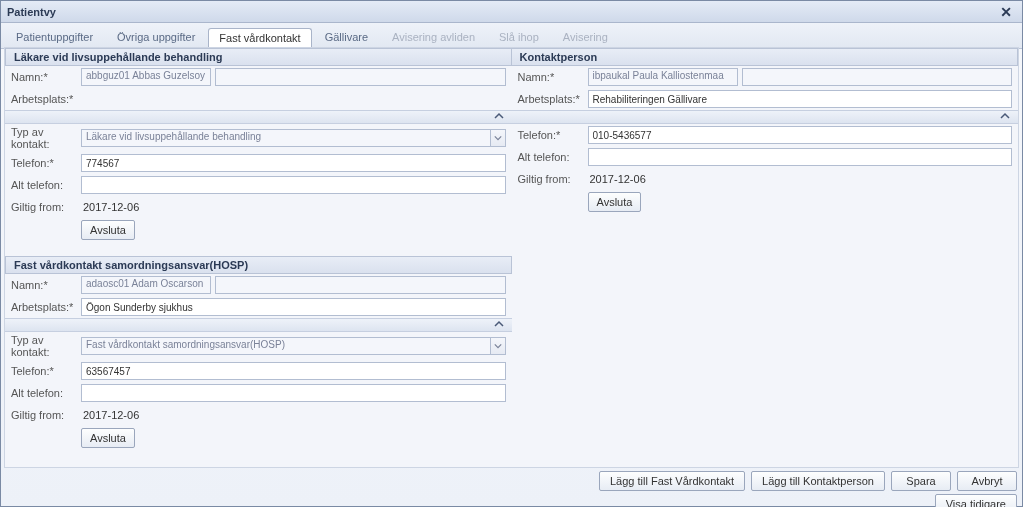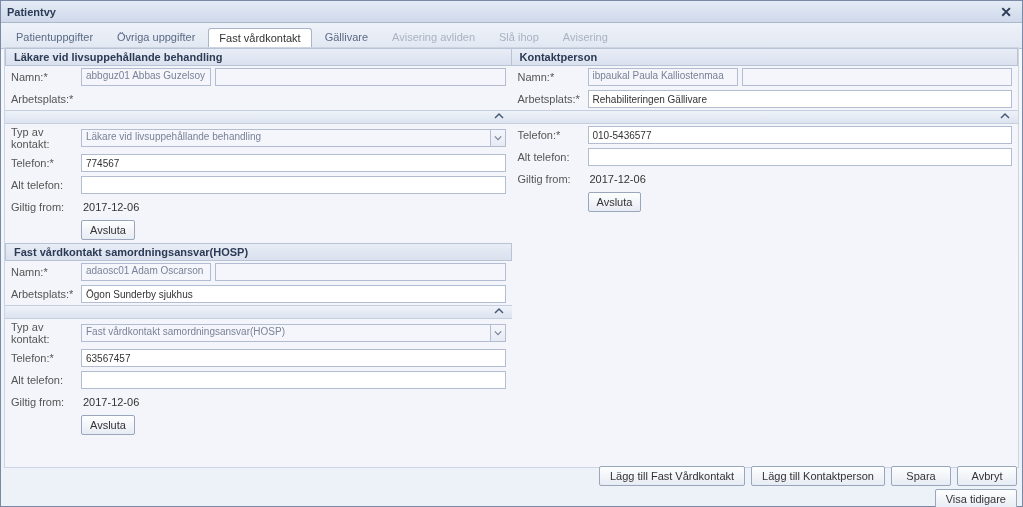--- a/index.html
+++ b/index.html
@@ -28,22 +28,22 @@
   .name-input { width:130px; }
   .name-trail { flex:1; margin-left:4px; background:#f4f6fb; }
   .dropdown { display:flex; align-items:center; flex:1; }
   .dropdown .pseudo-input { flex:1; border-right:none; background:#f4f6fb; color:#7a8298; }
   .dropdown .dd-btn { width:16px; height:18px; border:1px solid #b2bdd1; background:linear-gradient(#f4f6fb,#e6eaf3); display:flex; align-items:center; justify-content:center; cursor:pointer; }
   .dd-btn svg { width:8px; height:8px; }
   .collapse-bar { height:14px; background:linear-gradient(#eef2f9,#dde4f0); border:1px solid #c6cfe0; border-left:none; border-right:none; display:flex; justify-content:flex-end; align-items:center; padding:0 8px; cursor:pointer; }
   .collapse-bar svg { width:10px; height:10px; }
   .val-text { color:#333; padding-left:2px; }
   .btn { height:20px; padding:0 10px; border:1px solid #9aa6bc; background:linear-gradient(#fdfefe,#e7ecf4); border-radius:2px; cursor:pointer; font-family:inherit; font-size:11px; color:#333; display:inline-flex; align-items:center; }
-  .btn.small { height:20px; padding:0 8px; margin-left:76px; margin-top:2px; margin-bottom:3px; }
-  .footer { position:absolute; left:3px; right:3px; bottom:3px; height:32px; display:flex; flex-direction:column; align-items:flex-end; justify-content:center; gap:3px; padding:0 2px; }
+  .btn.small { height:20px; padding:0 8px; margin-left:76px; margin-top:2px; margin-bottom:16px; }
+  .footer { position:absolute; left:3px; right:3px; bottom:3px; height:32px; display:flex; flex-direction:column; align-items:flex-end; justify-content:flex-start; gap:3px; padding:0 2px; }
   .footer-row { display:flex; gap:6px; }
 </style>
 </head>
 <body>
 
 <div class="window">
 
   <div class="titlebar">
     <span>Patientvy</span>
     <span class="spacer"></span>

